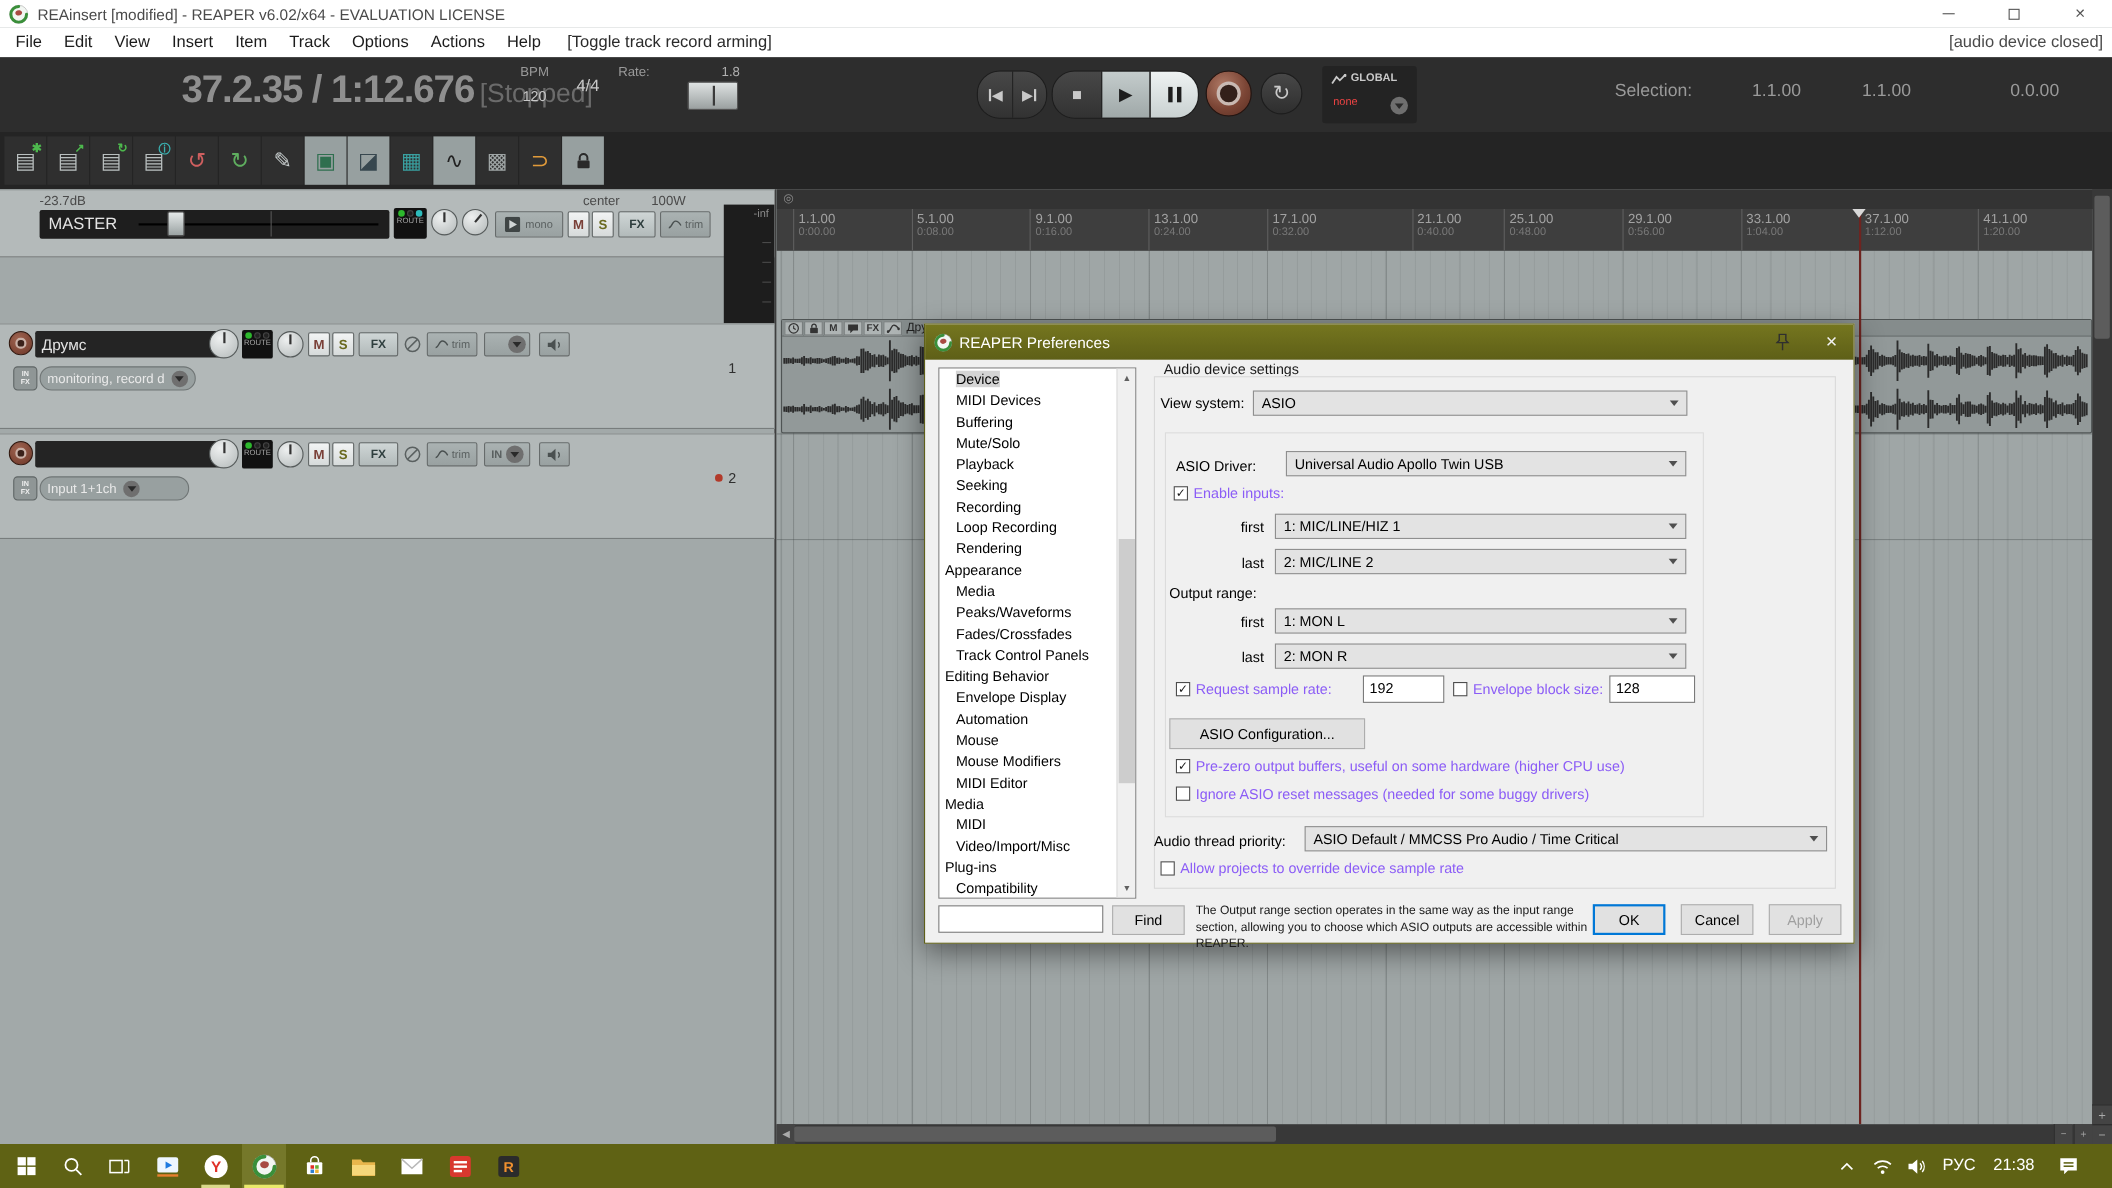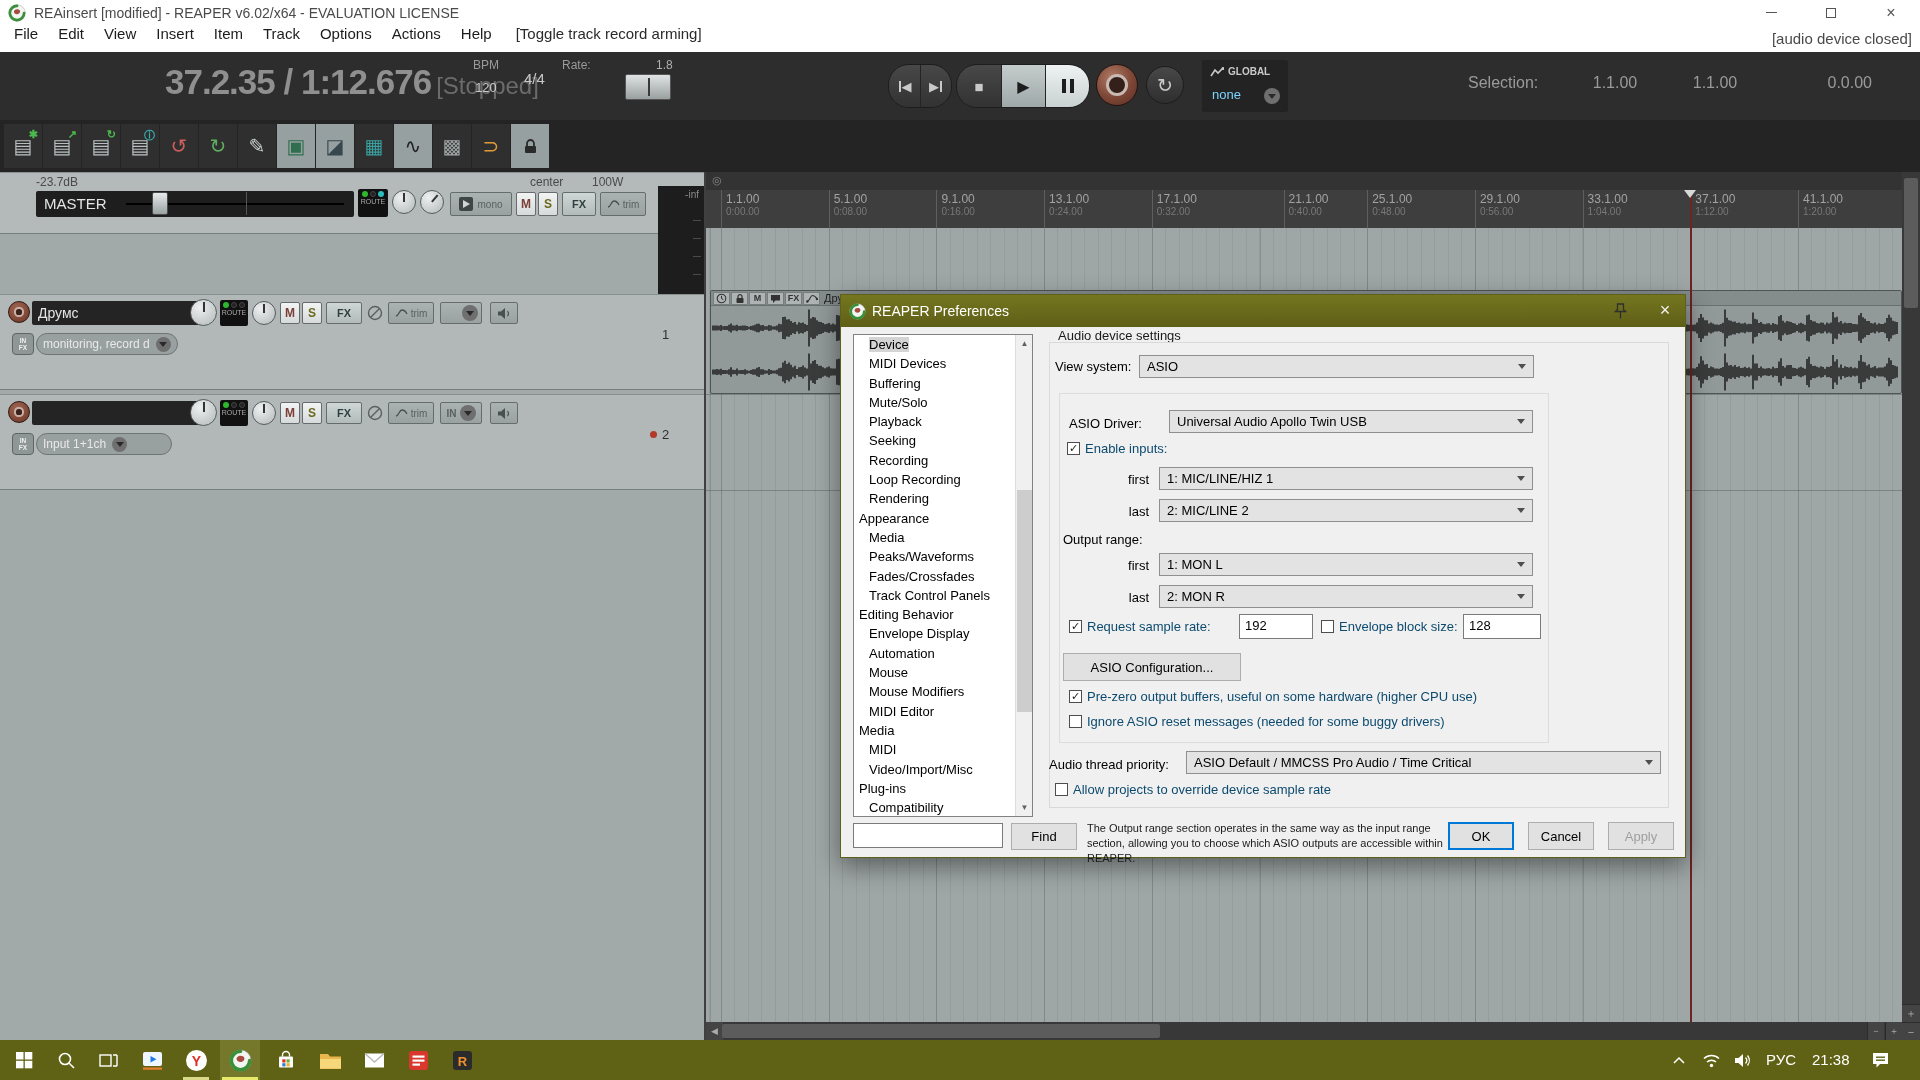--- a/index.html
+++ b/index.html
@@ -7,21 +7,21 @@
   #screen{position:relative;width:1920px;height:1080px;font-family:"Liberation Sans",sans-serif;overflow:hidden;background:#9fa6a6}
   .abs{position:absolute}
   
   .titlebar{position:absolute;left:0;top:0;width:1920px;height:25px;background:#ffffff;display:flex;align-items:center}
   .titlebar .logo{margin:0 8px 0 8px;display:flex}
   .titlebar .title{font-size:14px;color:#4a4a4a}
   .winbtn{position:absolute;top:0;width:50px;height:25px;display:flex;align-items:center;justify-content:center;color:#555}
   .winbtn .mingl{width:11px;height:1px;background:#555}
   .winbtn .maxgl{width:10px;height:10px;border:1px solid #555}
   .winbtn.close{font-size:16px}
-  .menubar{position:absolute;left:0;top:25px;width:1920px;height:27px;background:#ffffff;display:flex;}
+  .menubar{position:absolute;left:0;top:25px;width:1920px;height:27px;background:#ffffff;display:flex;align-items:center}
   .menuitem{font-size:15px;color:#1c1c1c;padding:0 10px}
   .menuhint{font-size:15px;color:#2a2a2a;margin-left:14px}
   .audiostatus{position:absolute;right:8px;top:5px;font-size:15px;color:#4a4a4a}
   
   .transport{position:absolute;left:0;top:52px;width:1920px;height:68px;background:#2d2d2d}
   .t-pos{position:absolute;left:165px;top:10px;font-size:35px;font-weight:bold;color:#8f8f8f;letter-spacing:-1px;white-space:nowrap}
   .t-pos .stopped{font-size:24px;font-weight:normal;color:#6b6b6b;margin-left:5px;letter-spacing:0}
   .t-sm{position:absolute;font-size:12px;color:#9a9a9a}
   .t-md{position:absolute;font-size:15px;color:#c9c9c9}
   .rate-handle{position:absolute;left:625px;top:22px;width:46px;height:26px;background:linear-gradient(#dfe3e3,#9aa0a0);border:1px solid #555;border-radius:2px}
@@ -33,21 +33,21 @@
   .tcell.lit2{background:linear-gradient(#eef2f2,#c9d1d1);color:#1d1d1d}
   .pn{width:31px}
   .bar{display:inline-block;width:2px;height:11px;background:currentColor;margin:0 1px}
   .tri{font-size:13px}
   .pb{display:inline-block;width:4px;height:14px;background:#1d1d1d;margin:0 2px}
   .recbtn{position:absolute;left:1096px;top:12px;width:42px;height:42px;border-radius:50%;background:radial-gradient(circle at 38% 32%,#b07a66,#7c4636 55%,#5a2e22);border:1px solid #241410;display:flex;align-items:center;justify-content:center}
   .recbtn::after{content:"";width:16px;height:16px;border-radius:50%;background:#33201a;border:3px solid #c9b9b2}
   .loopbtn{position:absolute;left:1146px;top:14px;width:38px;height:38px;border-radius:50%;background:linear-gradient(#484848,#2e2e2e);border:1px solid #1d1d1d;color:#c9c9c9;font-size:19px;display:flex;align-items:center;justify-content:center}
   .globalbox{position:absolute;left:1202px;top:8px;width:86px;height:52px;background:#232323;border-radius:3px}
   .globalbox .g1{position:absolute;left:8px;top:6px;display:flex;align-items:center;gap:4px;font-size:10px;font-weight:bold;color:#c9c9c9}
-  .globalbox .g2{position:absolute;left:10px;top:27px;font-size:13px;color:#7dd3fc}
+  .globalbox .g2{position:absolute;left:10px;top:27px;font-size:10px;color:#ef4444}
   .circdrop{position:absolute;right:8px;top:28px;width:16px;height:16px;border-radius:50%;background:#6f6f6f;display:flex;align-items:center;justify-content:center}
   .circdrop::after{content:"";border-left:4px solid transparent;border-right:4px solid transparent;border-top:5px solid #2a2a2a}
   .sel-lab{position:absolute;font-size:16px;color:#9a9a9a}
   
   .toolbar{position:absolute;left:0;top:120px;width:1920px;height:52px;background:#242424;display:flex;align-items:center;padding-left:4px;gap:1px}
   .tbbtn{width:38px;height:44px;background:#2f2f2f;display:flex;align-items:center;justify-content:center;position:relative;font-size:20px;color:#b9bfbf}
   .tbbtn.light{background:#97a0a0;color:#2a2a2a}
   .tbbtn .badge{position:absolute;right:4px;top:4px;font-size:11px;font-weight:bold}
   
   .main{position:absolute;left:0;top:172px;width:1920px;height:868px;background:#9aa1a1}
@@ -114,21 +114,21 @@
   .tsb .dn{bottom:0}
   .tsb .thumb{position:absolute;left:1px;top:155px;width:15px;height:222px;background:#cdcdcd}
   .glabel{position:absolute;font-size:13px;color:#1a1a1a;background:#f0f0f0;padding:0 3px}
   .gbox{position:absolute;border:1px solid #d9d9d9}
   .dl{position:absolute;font-size:13px;color:#000;white-space:nowrap}
   .combo{position:absolute;height:23px;background:#e3e3e3;border:1px solid #8f8f8f;display:flex;align-items:center;padding:0 7px;font-size:13px;color:#000}
   .combo .chev{margin-left:auto;width:0;height:0;border-left:4px solid transparent;border-right:4px solid transparent;border-top:5px solid #4f4f4f}
   .cbrow{position:absolute;display:flex;align-items:center;gap:5px}
   .cb{width:13px;height:13px;background:#fff;border:1px solid #4d4d4d;display:flex;align-items:center;justify-content:center;flex:none}
   .cb.checked::after{content:"✓";font-size:11px;color:#1a1a1a;margin-top:-1px}
-  .cbl{font-size:13px;color:#0c4a6e;white-space:nowrap}
+  .cbl{font-size:13px;color:#8b5cf6;white-space:nowrap}
   .wedit{position:absolute;height:25px;background:#fff;border:1px solid #7a7a7a;font-size:13px;color:#000;padding:3px 0 0 5px}
   .wbtn{position:absolute;background:#e1e1e1;border:1px solid #adadad;font-size:13px;color:#000;display:flex;align-items:center;justify-content:center}
   .wbtn.ok{border:2px solid #0078d7}
   .wbtn.disabled{color:#9f9f9f}
   .helptxt{position:absolute;font-size:11px;color:#1a1a1a;line-height:1.35}
   
   .taskbar{position:absolute;left:0;top:1040px;width:1920px;height:40px;background:#5f6214;z-index:60}
   .tbicon{position:absolute;top:0;width:40px;height:40px;display:flex;align-items:center;justify-content:center}
   .tbicon.active{background:#75782a}
   .underline{position:absolute;top:37px;height:3px}

